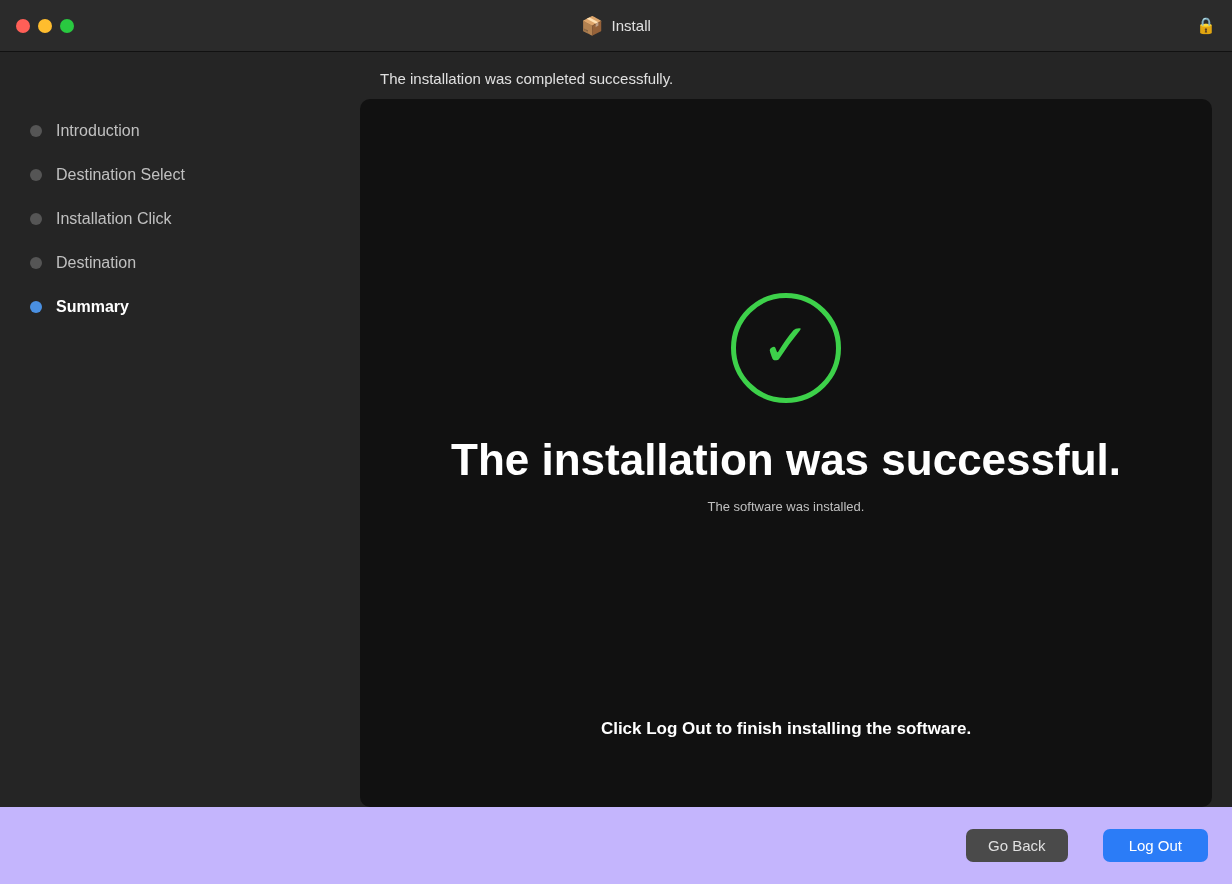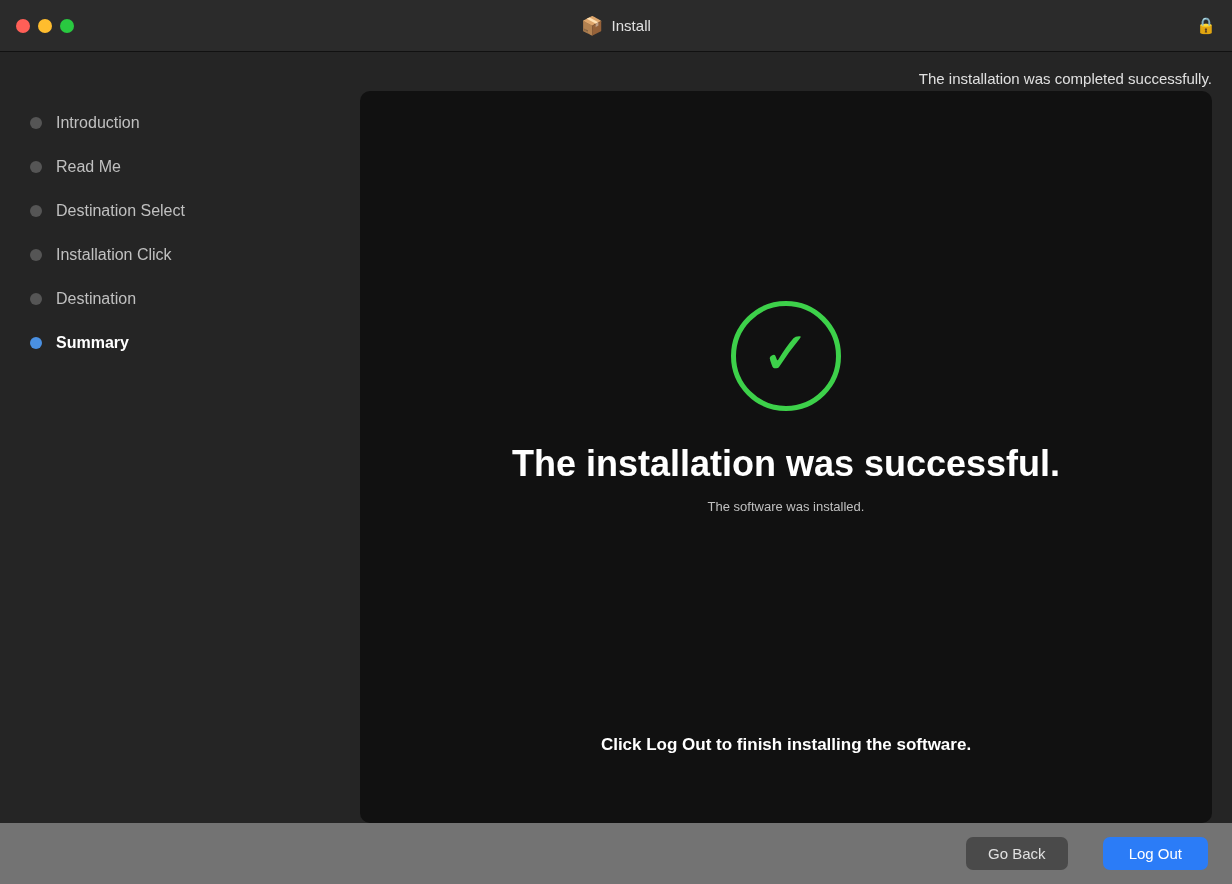--- a/index.html
+++ b/index.html
@@ -69,24 +69,24 @@
     
     .main-content {
       flex: 1;
       display: flex;
       flex-direction: column;
       background: #252525;
     }
 
     
     .status-bar {
-      padding: 18px 20px 4px 380px;
+      padding: 18px 20px 12px 380px;
       color: #e0e0e0;
       font-size: 15px;
-      text-align: right;
+      text-align: left;
     }
 
     
     .body-layout {
       flex: 1;
       display: flex;
       gap: 0;
     }
 
     
@@ -159,21 +159,21 @@
 
     .checkmark {
       color: #3dd14a;
       font-size: 60px;
       line-height: 1;
       margin-top: -4px;
     }
 
     .success-title {
       color: #ffffff;
-      font-size: 36px;
+      font-size: 44px;
       font-weight: 700;
       margin-bottom: 14px;
       text-align: center;
     }
 
     .success-subtitle {
       color: #c0c0c0;
       font-size: 13px;
       margin-bottom: 100px;
       text-align: center;
@@ -183,22 +183,22 @@
       color: #ffffff;
       font-size: 17px;
       font-weight: 600;
       text-align: center;
       position: absolute;
       bottom: 68px;
     }
 
     
     .bottom-bar {
-      height: 61px;
-      background: #737373;
+      height: 77px;
+      background: #c4b5fd;
       display: flex;
       align-items: center;
       justify-content: flex-end;
       padding: 0 24px;
       gap: 12px;
       flex-shrink: 0;
     }
 
     .btn-go-back {
       padding: 8px 22px;
@@ -248,24 +248,20 @@
 
   <div class="body-layout">
 
     <div class="sidebar">
 
       <div class="sidebar-item">
         <div class="sidebar-dot"></div>
         <span>Introduction</span>
       </div>
 
-      <div class="sidebar-item">
-        <div class="sidebar-dot"></div>
-        <span>Read Me</span>
-      </div>
 
 
       <div class="sidebar-item">
         <div class="sidebar-dot"></div>
         <span>Destination Select</span>
       </div>
 
       <div class="sidebar-item">
         <div class="sidebar-dot"></div>
         <span>Installation Click</span>

